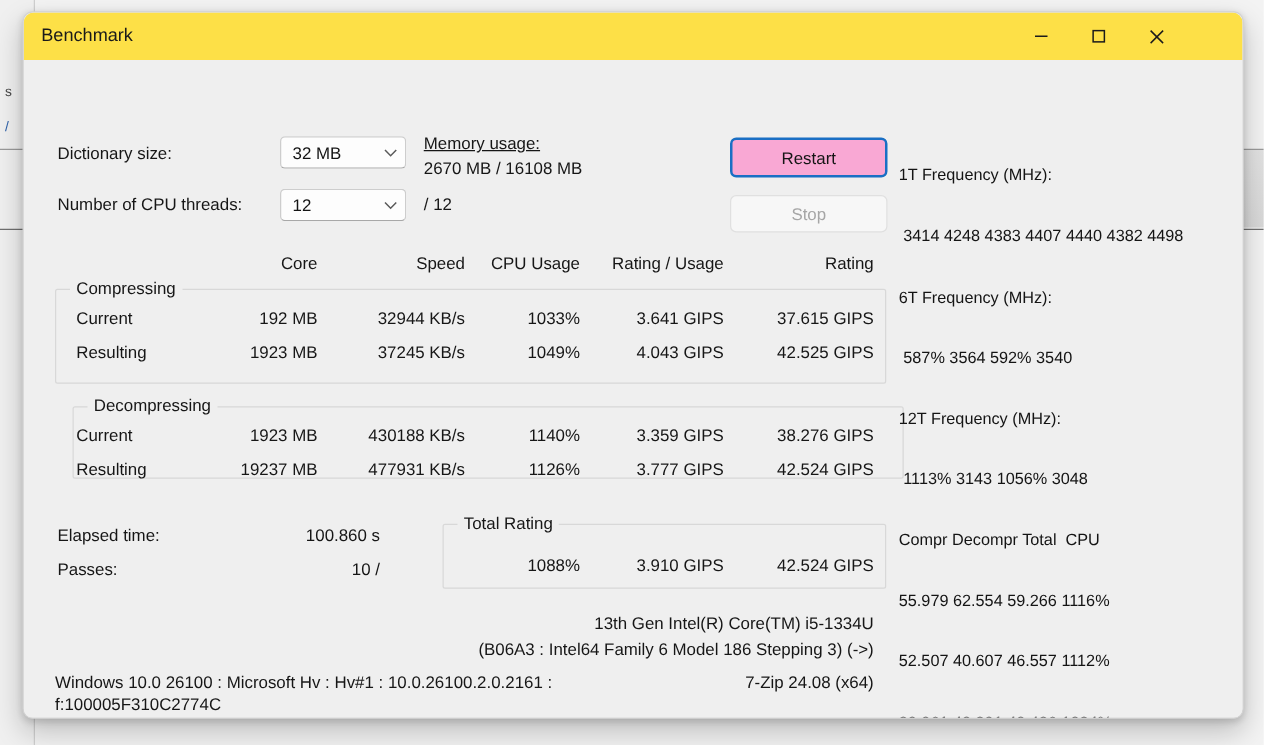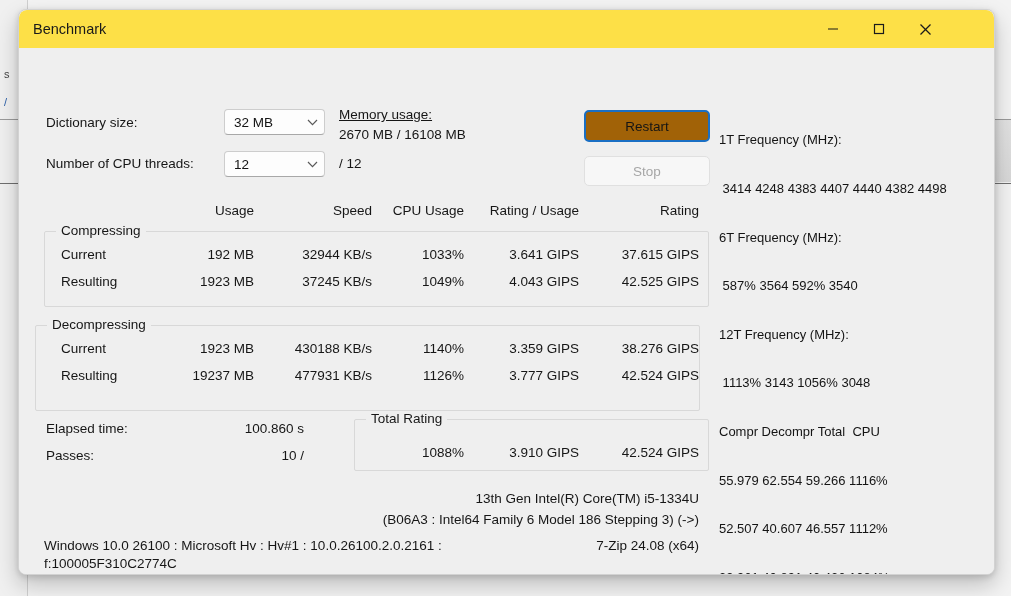--- a/index.html
+++ b/index.html
@@ -136,21 +136,21 @@
     background: #fdfdfd;
     border: 1px solid #cfcfcf;
     border-bottom-color: #b9b9b9;
     font-size: 13.5px;
     color: #151515;
     display: flex; align-items: center; justify-content: center;
   }
   #btn-restart {
     left: 565px; top: 62px; width: 126px; height: 32px;
     border: 2px solid #1a6fc4;
-    background: #a16207;
+    background: #f9a8d4;
   }
   #btn-stop {
     left: 565px; top: 108px; width: 126px; height: 30px;
     background: #f7f7f7;
     border: 1px solid #e0e0e0;
     color: #a6a6a6;
   }
   #btn-help   { left: 420px; top: 526px; width: 128px; height: 31px; }
   #btn-cancel { left: 564px; top: 526px; width: 128px; height: 31px; }
 
@@ -164,21 +164,21 @@
   .groupbox > .gtitle {
     position: absolute;
     top: -9px; left: 11px;
     background: #efefef;
     padding: 0 5px;
     font-size: 13.5px;
     color: #161616;
     white-space: nowrap;
   }
   #gb-compress   { left: 25px; top: 183px; width: 665px; height: 76px; }
-  #gb-decompress { left: 16px; top: 277px; width: 665px; height: 86px; }
+  #gb-decompress { left: 39px; top: 277px; width: 665px; height: 58px; }
   #gb-total      { left: 335px; top: 371px; width: 355px; height: 52px; }
 
   
   #right-panel {
     position: absolute;
     left: 700px; top: 52px;
     width: 268px;
     font-family: "Liberation Sans", sans-serif;
     font-size: 13px;
     color: #141414;
@@ -250,21 +250,21 @@
       </span>
     </div>
 
     <div class="lbl" style="left:320px; top:59px;text-decoration:underline;">Memory usage:</div>
     <div class="lbl" style="left:320px; top:79px;">2670 MB / 16108 MB</div>
     <div class="lbl" style="left:320px; top:108px;">/ 12</div>
 
     <div class="pbtn" id="btn-restart">Restart</div>
     <div class="pbtn" id="btn-stop">Stop</div>
 
-    <div class="num" style="left:155px; top:155px; width:80px;">Usage</div>
+    <div class="num" style="left:155px; top:155px; width:80px;">Core</div>
     <div class="num" style="left:255px; top:155px; width:98px;">Speed</div>
     <div class="num" style="left:355px; top:155px; width:90px;">CPU Usage</div>
     <div class="num" style="left:445px; top:155px; width:115px;">Rating / Usage</div>
     <div class="num" style="left:570px; top:155px; width:110px;">Rating</div>
 
     <div class="groupbox" id="gb-compress">
       <span class="gtitle">Compressing</span>
     </div>
     <div class="lbl" style="left:42px; top:199px;">Current</div>
     <div class="num" style="left:155px; top:199px; width:80px;">192 MB</div>

